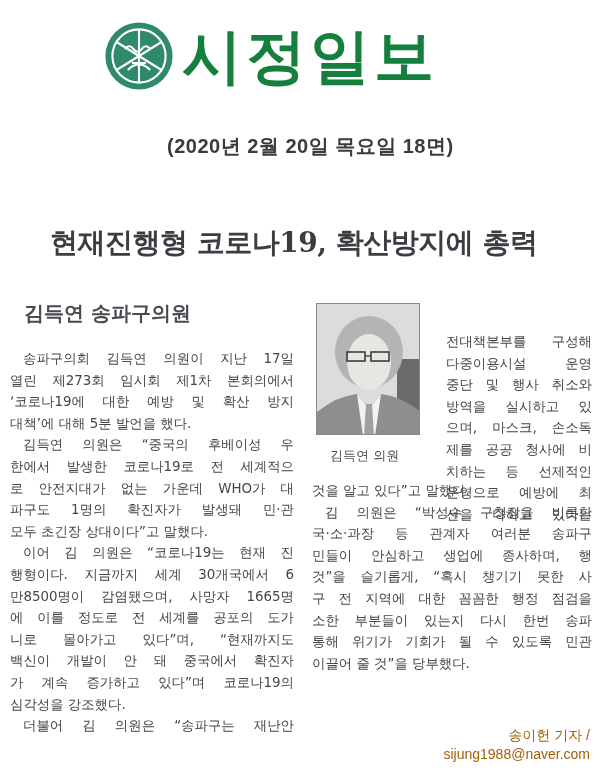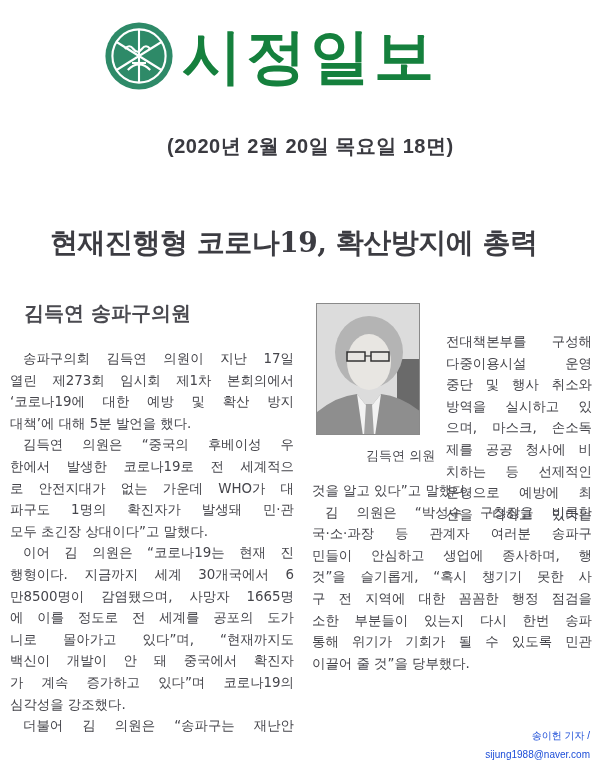--- a/index.html
+++ b/index.html
@@ -84,30 +84,29 @@
       border: 1px solid #8a8a8a;
       background: linear-gradient(180deg, #e8e8e8 0%, #d6d6d6 60%, #bdbdbd 100%);
       overflow: hidden;
     }
     .photo-caption {
       position: absolute;
       left: 330px; top: 447px;
       font-size: 13px;
       color: #4a4a50;
       white-space: nowrap;
-      margin-left: 36px;
     }
     .byline {
       position: absolute;
       right: 10px; top: 726px;
       text-align: right;
       font-family: "Liberation Sans", sans-serif;
-      font-size: 10px;
+      font-size: 14px;
       line-height: 19px;
-      color: #1d4ed8;
+      color: #a16207;
     }
   </style>
 </head>
 <body>
 
 <header class="masthead">
   <svg class="logo-emblem" viewBox="0 0 100 100">
     <circle cx="50" cy="50" r="48" fill="#2e8a68"></circle>
     <circle cx="50" cy="50" r="38" fill="none" stroke="#ffffff" stroke-width="3"></circle>
     <path d="M50 12 L50 88" stroke="#ffffff" stroke-width="3" fill="none"></path>

